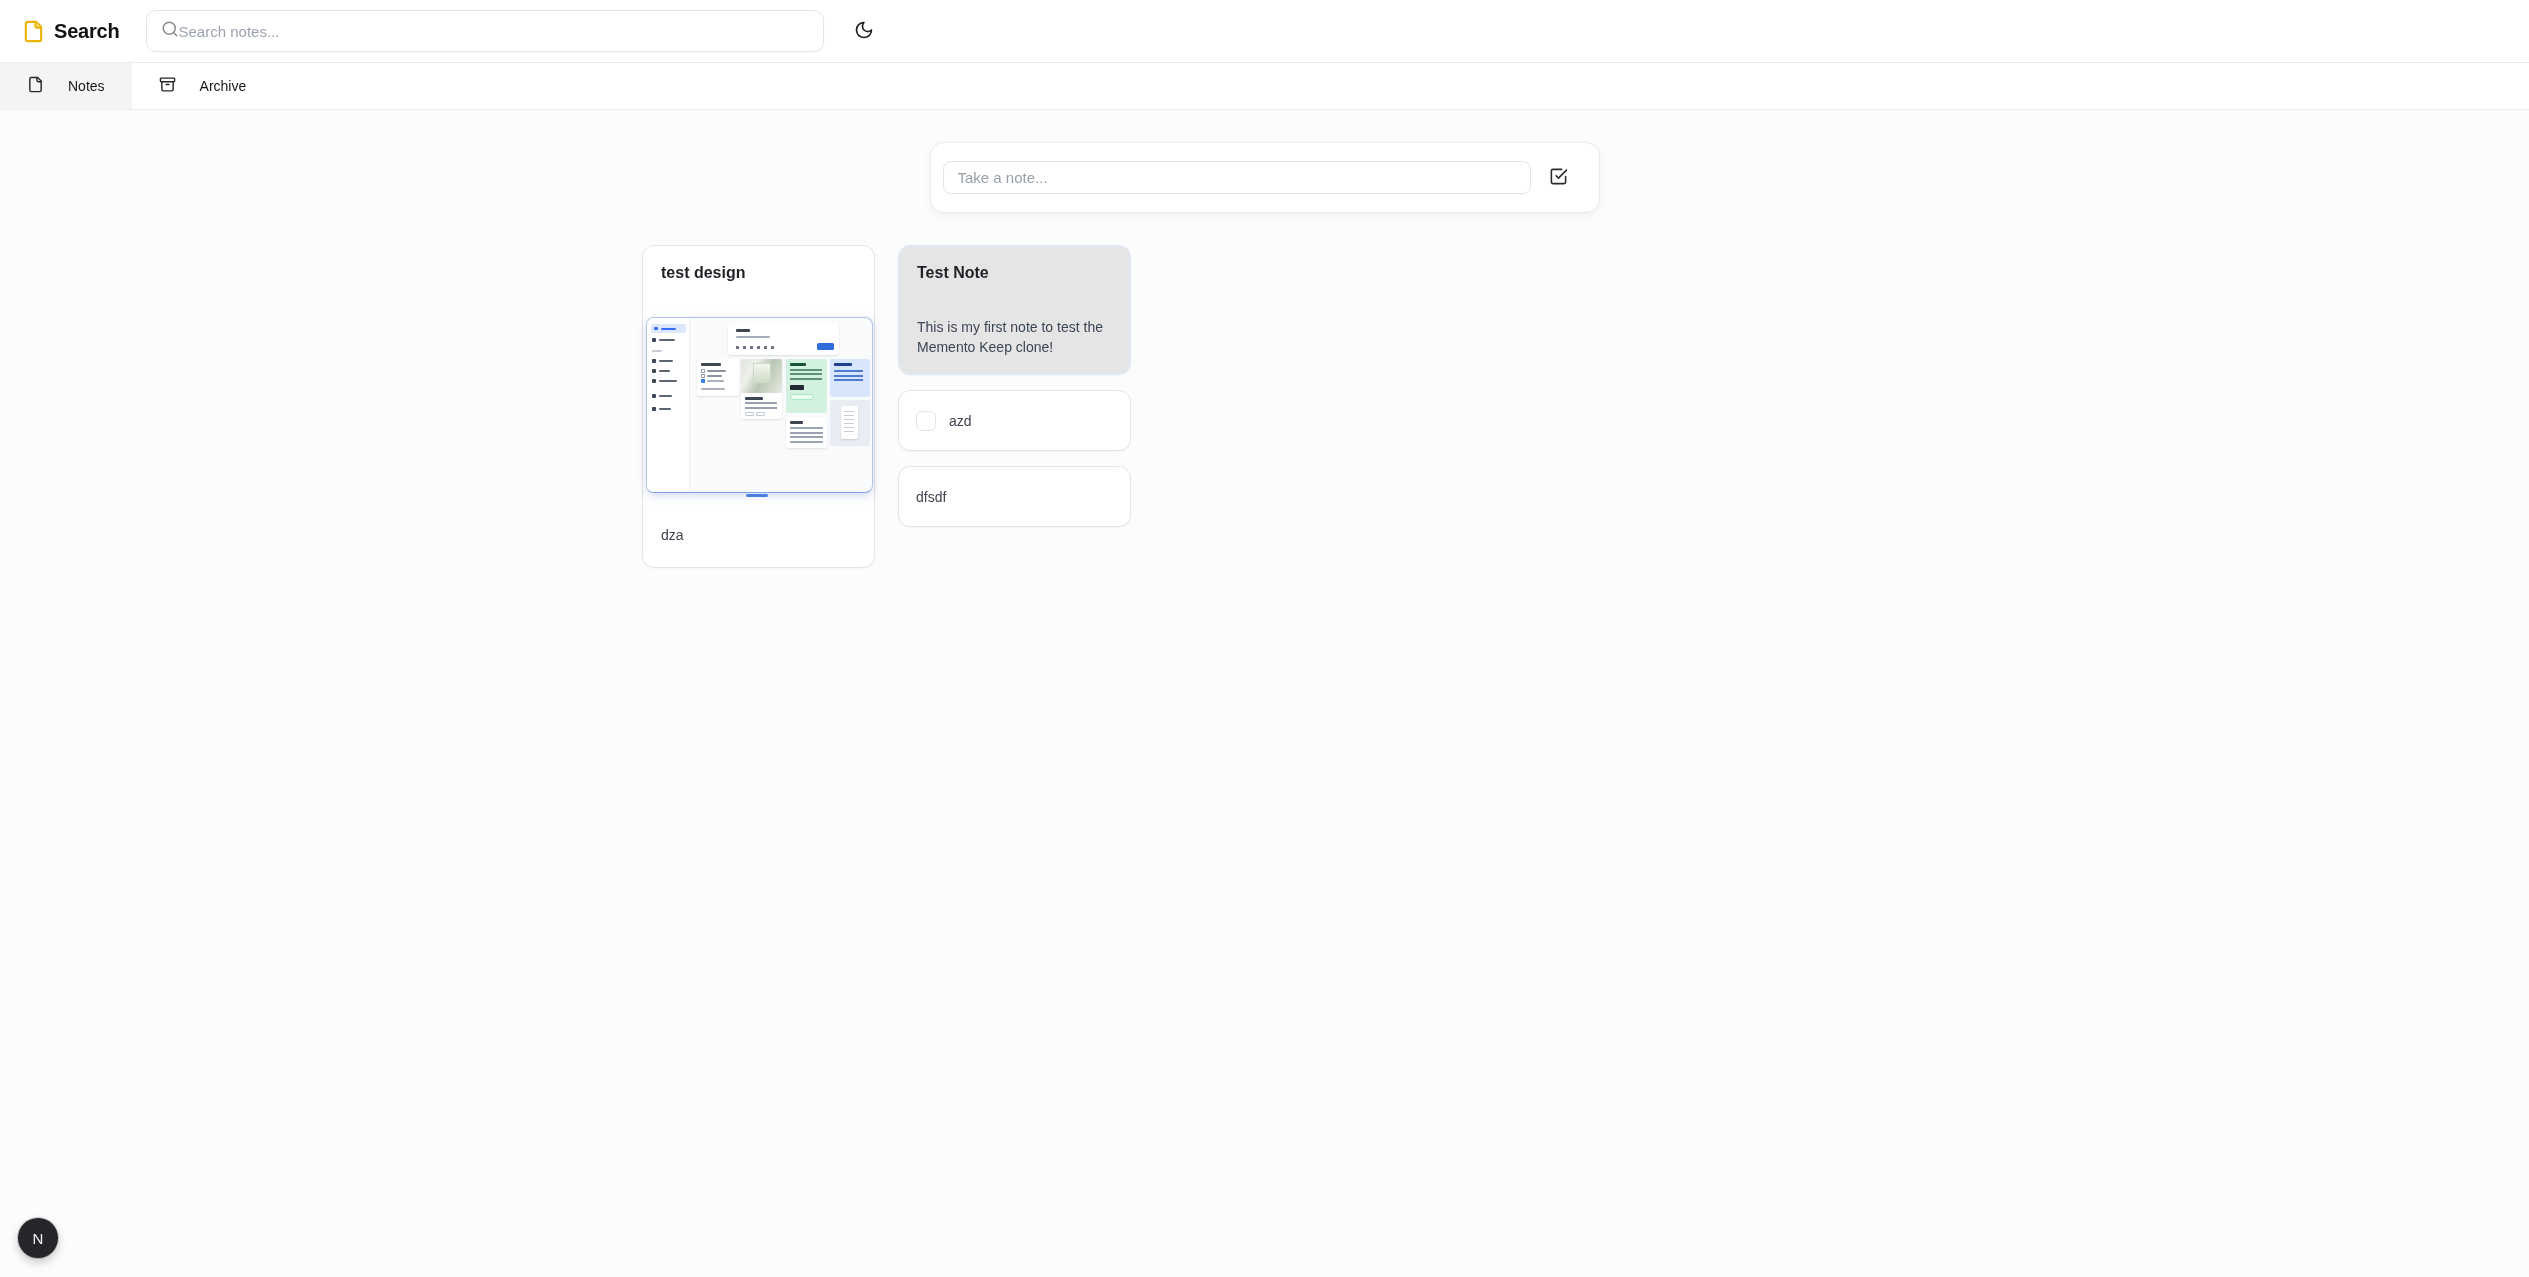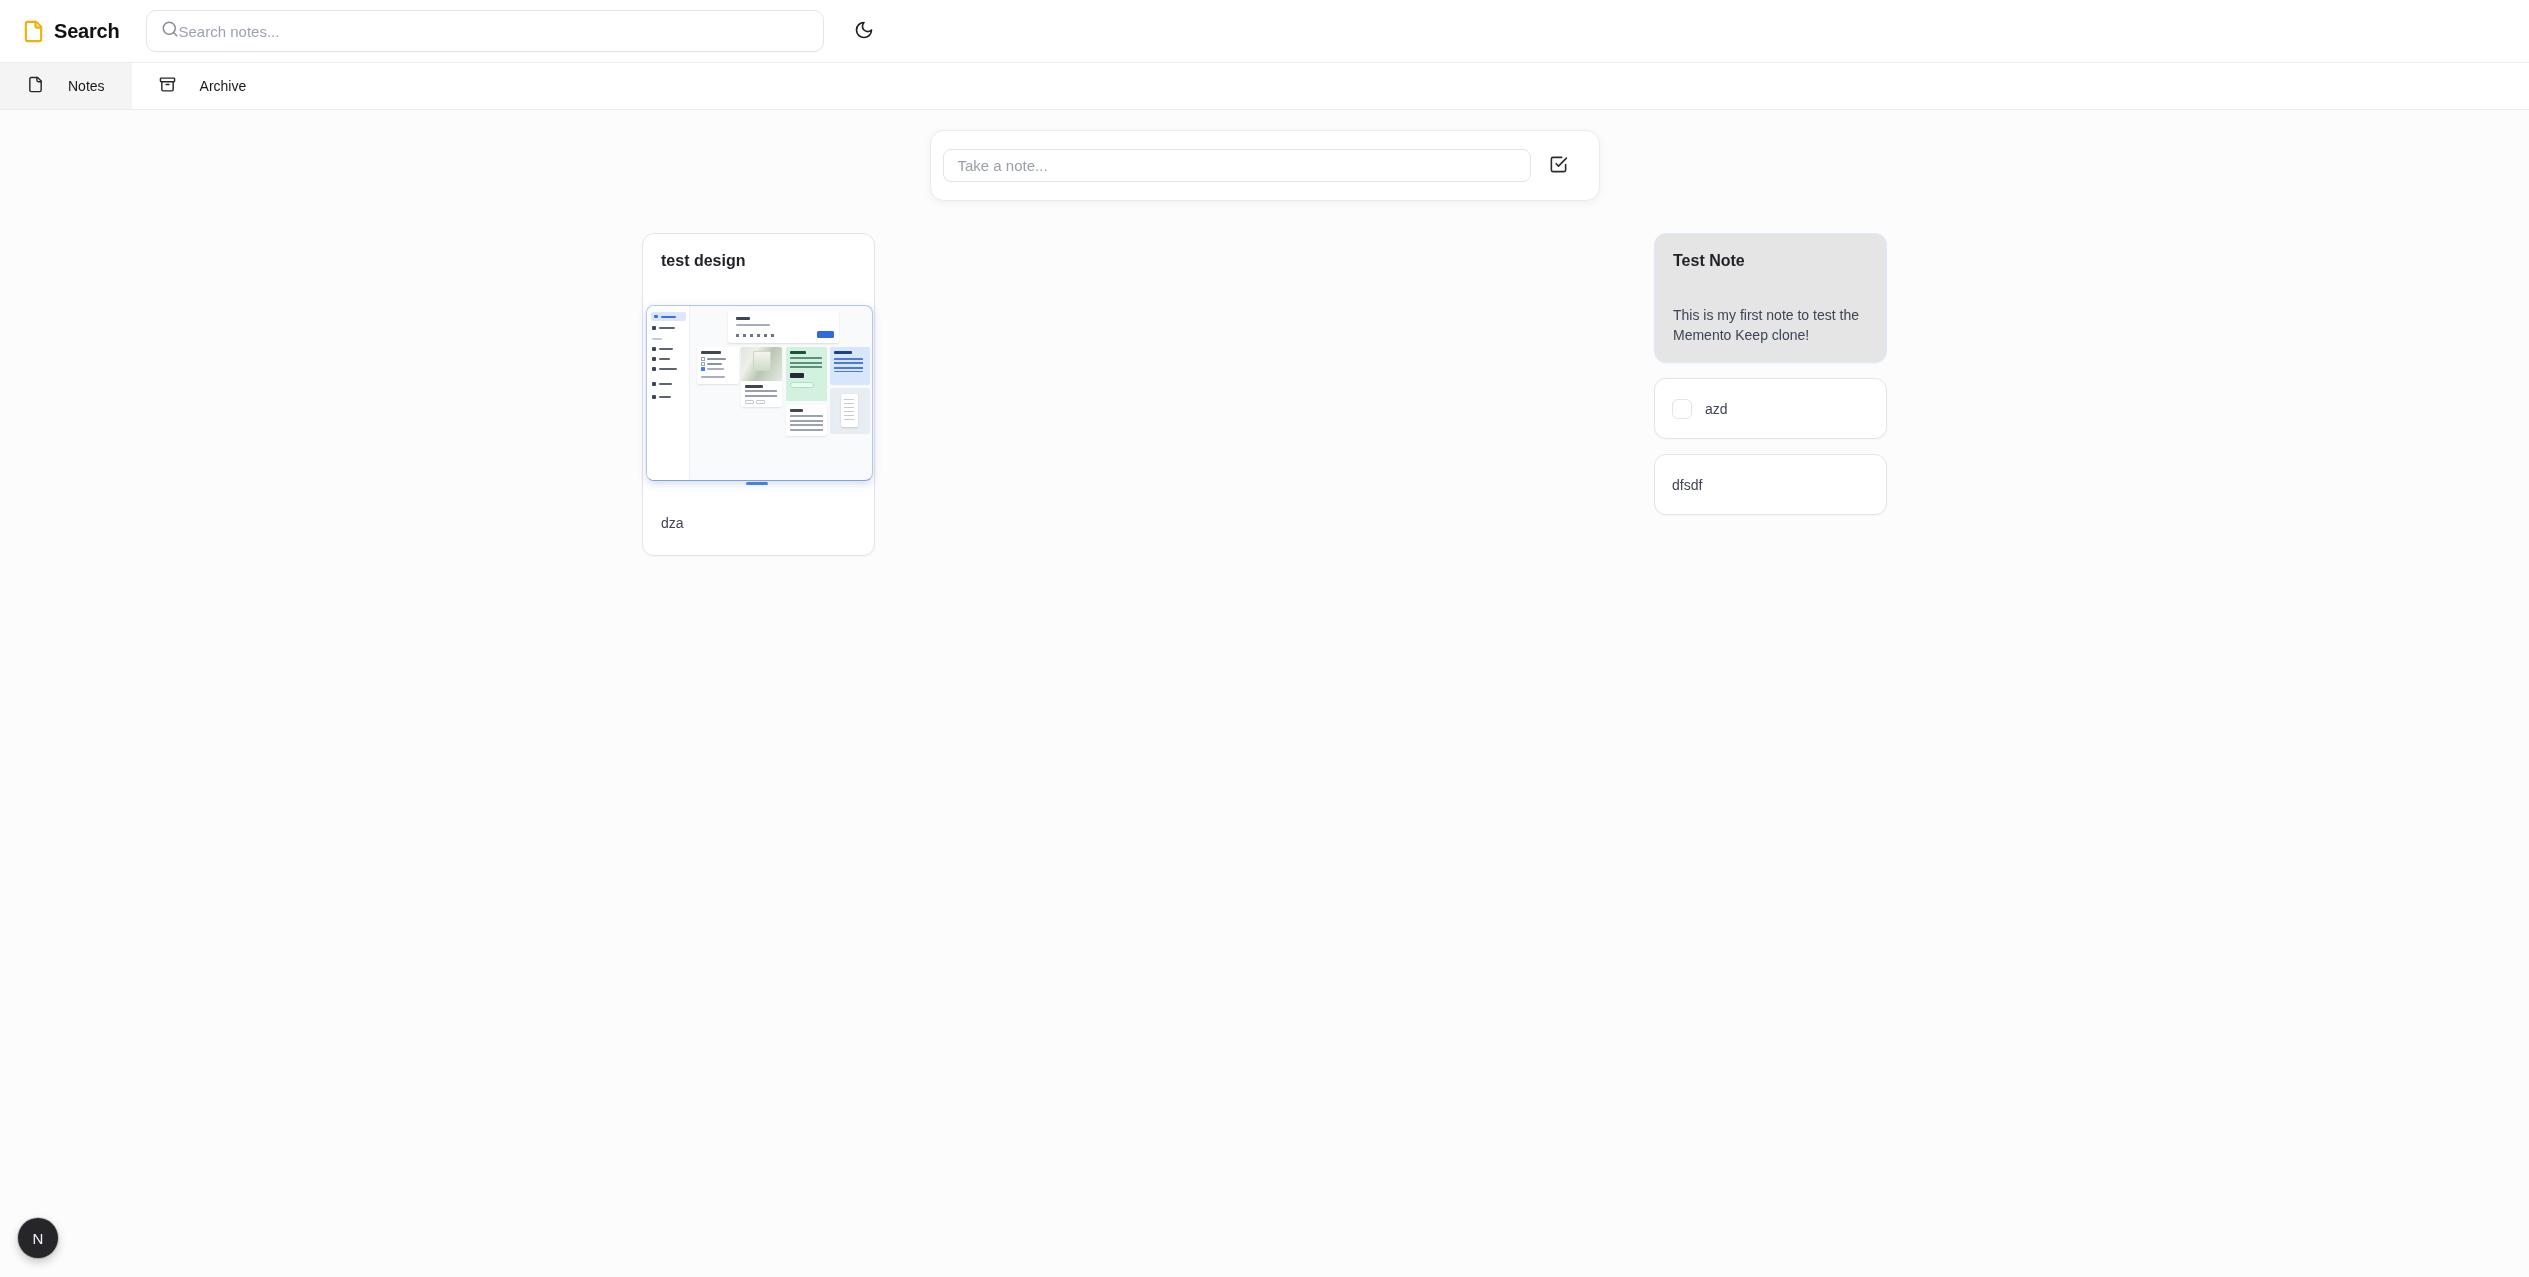--- a/index.html
+++ b/index.html
@@ -36,36 +36,36 @@
   .tabbar { height:47px; background:#fff; border-bottom:1px solid #ececef; display:flex; }
   .tab {
     height:100%; display:flex; align-items:center; gap:24px; padding:0 27px;
     font-size:14px; font-weight:500; color:#18181b; background:transparent;
     border:none; cursor:pointer; font-family:inherit;
   }
   .tab.active { background:#f4f4f5; }
   .tab svg { color:#26262b; }
   
   .composer {
-    width:670px; height:71px; margin:20px auto 0; background:#fff;
+    width:670px; height:71px; margin:32px auto 0; background:#fff;
     border:1px solid #ebebee; border-radius:14px;
     box-shadow:0 2px 8px rgba(0,0,0,.05);
     display:flex; align-items:center; padding:0 12px;
   }
   .composer-input {
     flex:1; height:33px; border:1px solid #e4e4e7; border-radius:8px;
     padding:0 14px; font-size:15px; font-family:inherit; outline:none; color:#18181b;
   }
   .composer-input::placeholder { color:#9aa0aa; }
   .composer-btn {
     width:56px; height:44px; border:none; background:transparent; cursor:pointer;
     display:flex; align-items:center; justify-content:center; color:#2a2a2f;
   }
   
-  .grid { width:1245px; margin:32px auto 0; display:flex; gap:12px; align-items:flex-start;justify-content:space-between; }
+  .grid { width:1245px; margin:32px auto 0; display:flex; gap:23px; align-items:flex-start; }
   .col { width:233px; display:flex; flex-direction:column; gap:15px; }
   .note {
     width:233px; background:#fff; border:1px solid #e4e4e7; border-radius:12px;
     box-shadow:0 1px 2px rgba(0,0,0,.03); cursor:pointer;
   }
   .note-title { padding:16px 18px 0; font-size:16px; line-height:22px; font-weight:600; color:#1f2126; }
   .note-body  { font-size:14px; line-height:20px; color:#3f4450; }
   .note-blue { background:#e5e5e5; border-color:#dbeafe; }
   .note-blue .note-body { margin-top:33px; padding:0 18px 17px; color:#3b4554; }
   .note-plain-body { height:59px; display:flex; align-items:center; padding:0 17px; }

